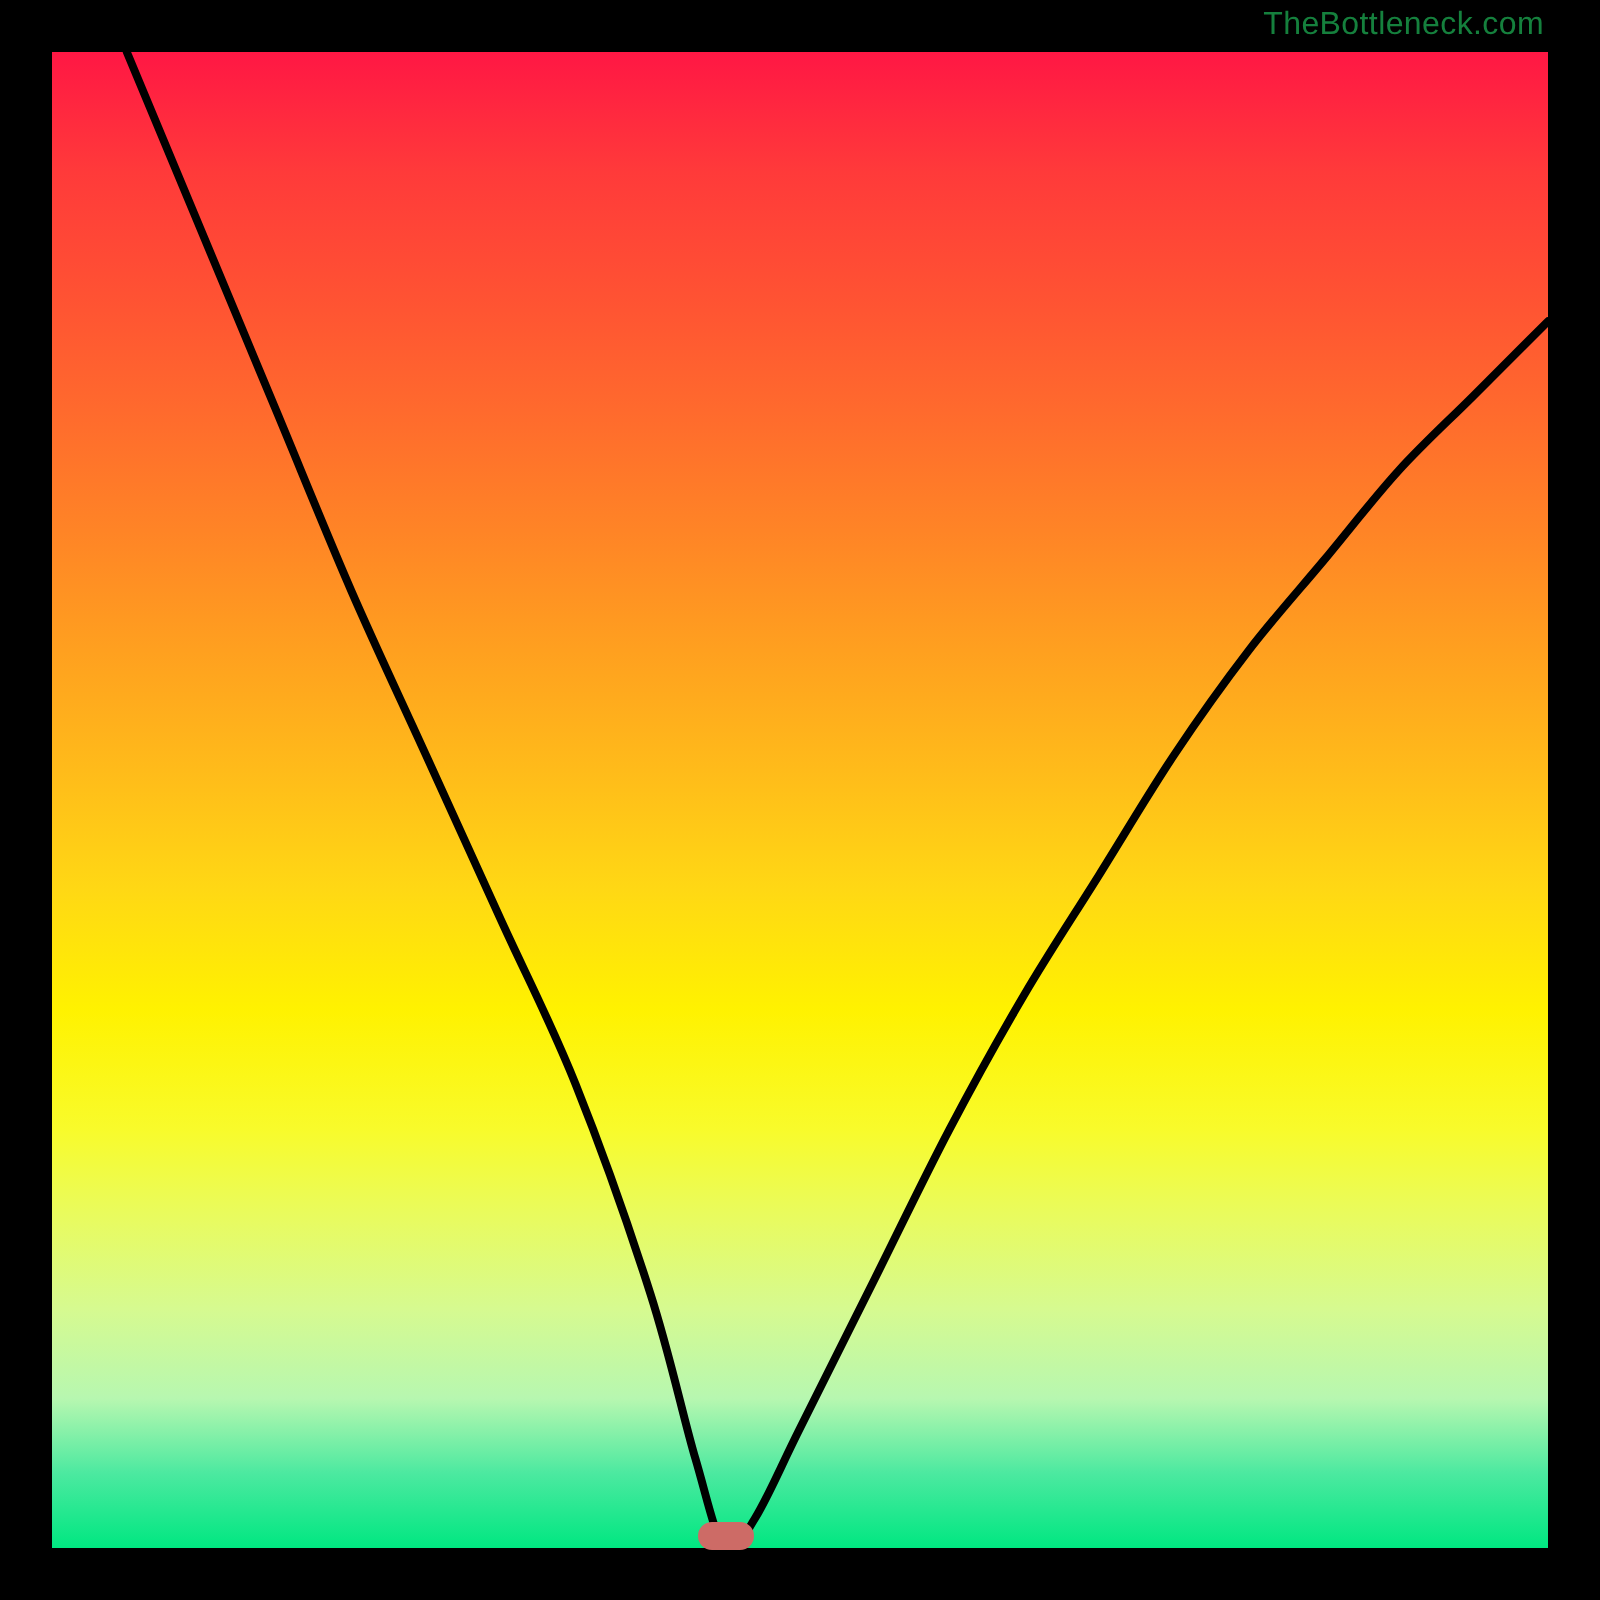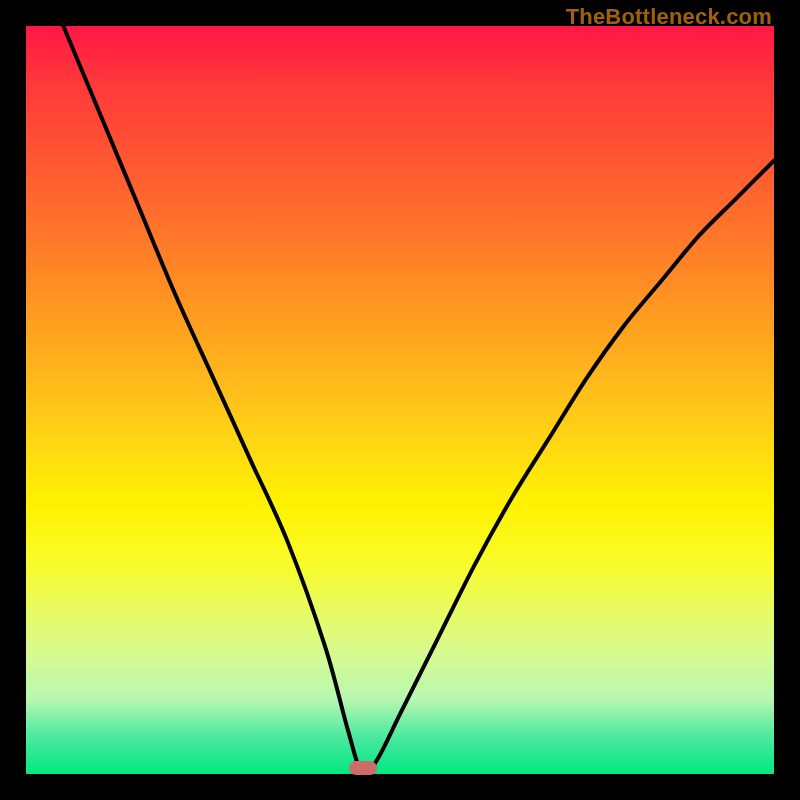--- a/index.html
+++ b/index.html
@@ -48,23 +48,23 @@
     position: absolute;
     left: 0;
     top: 0;
     width: 748px;
     height: 748px;
   }
   .watermark {
     position: absolute;
     top: 4px;
     right: 28px;
-    color: #a16207;
-    font-size: 22px;
-    font-weight: 700;
+    color: #15803d;
+    font-size: 16px;
+    font-weight: 400;
     letter-spacing: 0.2px;
     user-select: none;
   }
   .minimum-marker {
     position: absolute;
     width: 28px;
     height: 14px;
     border-radius: 7px;
     background: #cd6b66;
     transform: translate(-50%, -50%);

